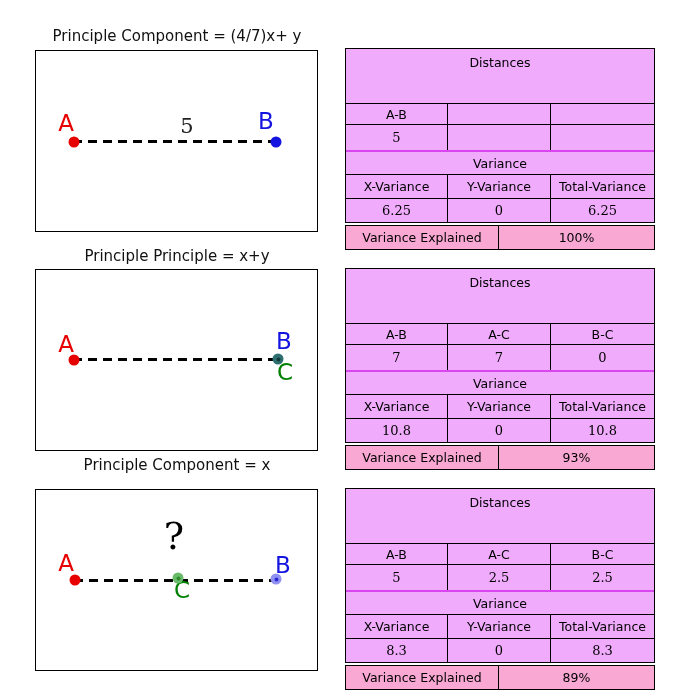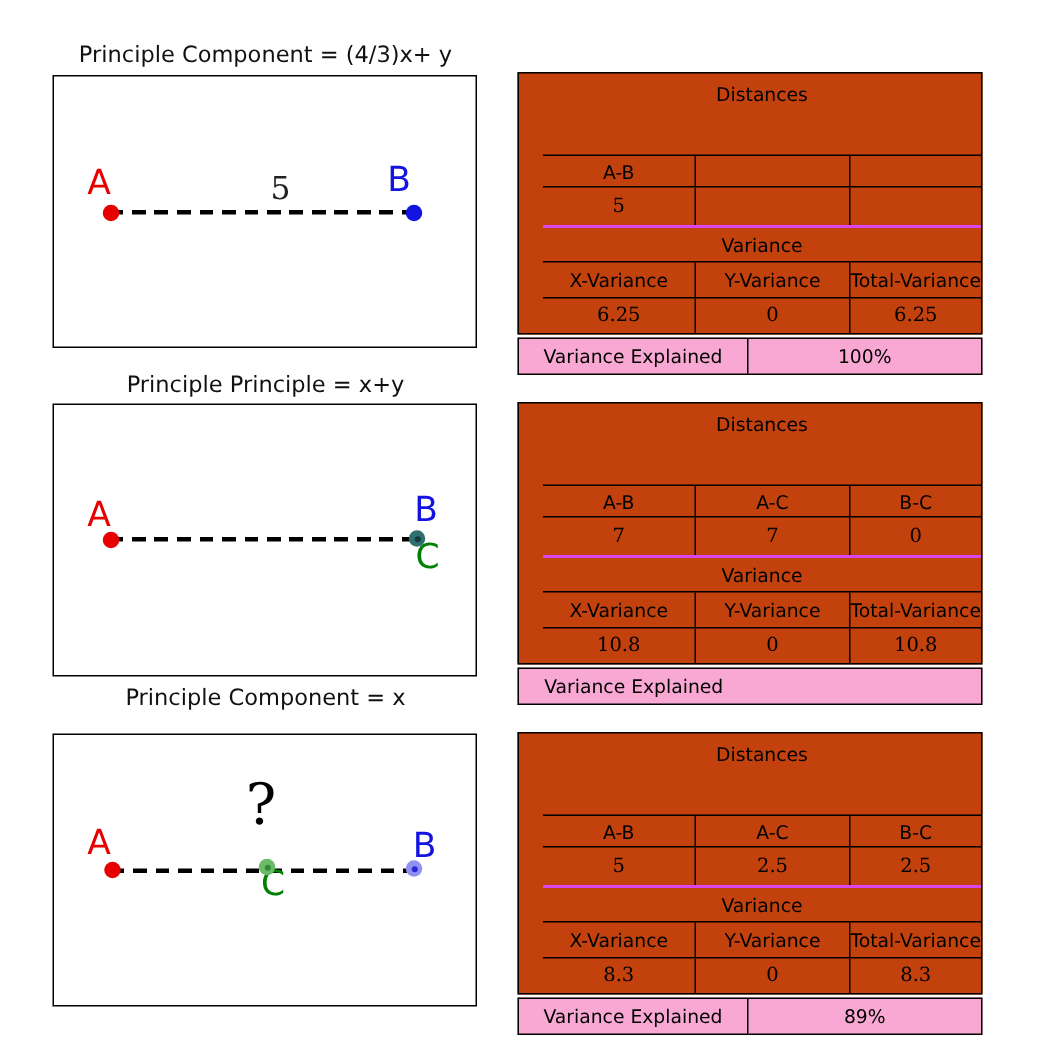--- a/index.html
+++ b/index.html
@@ -40,21 +40,21 @@
     position:absolute; transform:translate(-50%,-50%);
     font-size:21px; color:#222; line-height:1;
   }
   .qmark {
     position:absolute; transform:translate(-50%,-50%);
     font-size:38px; color:#000; line-height:1;
   }
 
   
   .vtable { position:absolute; width:310px; font-size:12.5px; }
-  .tmain  { border:1.6px solid #000; background:#c2410c;padding-left:16px; }
+  .tmain  { border:1.6px solid #000; background:#f0abfc; }
   .tmain > :first-child { border-top:none; }
   .tspan {
     border-top:2px solid #d946ef;
     display:flex; align-items:center; justify-content:center;
   }
   .trow {
     border-top:1px solid #000;
     display:grid; grid-template-columns:102px 103px 1fr;
   }
   .tcell {
@@ -69,21 +69,21 @@
     margin-top:2px; border:1.6px solid #000; background:#f9a8d4;
     display:grid; grid-template-columns:153px 1fr; height:25px;
   }
   .tfoot .tcell:last-child { border-right:none; }
 </style>
 </head>
 <body>
 
 <div id="figure">
 
-  <div class="panel-title" style="left:177px; top:27px;">Principle Component = (4/3)x+ y</div>
+  <div class="panel-title" style="left:177px; top:27px;">Principle Component = (4/7)x+ y</div>
   <div class="plotbox" style="left:35px; top:50px;">
     <div class="dash" style="left:37px; top:89px; width:204px;"></div>
     <div class="seglabel serif" style="left:151px; top:75px;">5</div>
     <div class="ptlabel" style="left: 30px; top: 72px; color: rgb(230, 0, 0);">A</div>
     <div class="ptlabel" style="left: 230px; top: 70px; color: rgb(20, 20, 224);">B</div>
     <div class="dot" style="left: 38px; top: 91px; background: rgb(230, 0, 0);"></div>
     <div class="dot" style="left: 240px; top: 91px; background: rgb(20, 20, 224);"></div>
   </div>
 
   <div class="vtable" style="left:345px; top:48px;">
@@ -149,20 +149,21 @@
         <div class="tcell">Total-Variance</div>
       </div>
       <div class="trow h24 vals">
         <div class="tcell">10.8</div>
         <div class="tcell">0</div>
         <div class="tcell">10.8</div>
       </div>
     </div>
     <div class="tfoot">
       <div class="tcell">Variance Explained</div>
+      <div class="tcell">93%</div>
     </div>
   </div>
 
   <div class="panel-title" style="left:177px; top:456px;">Principle Component = x</div>
   <div class="plotbox" style="left:35px; top:489px;">
     <div class="dash" style="left:38px; top:89px; width:203px;"></div>
     <div class="qmark serif" style="left:138px; top:46px;">?</div>
     <div class="ptlabel" style="left: 30px; top: 73px; color: rgb(230, 0, 0);">A</div>
     <div class="ptlabel" style="left: 247px; top: 75px; color: rgb(20, 20, 224);">B</div>
     <div class="ptlabel" style="left: 146px; top: 100px; color: rgb(0, 128, 0);">C</div>

